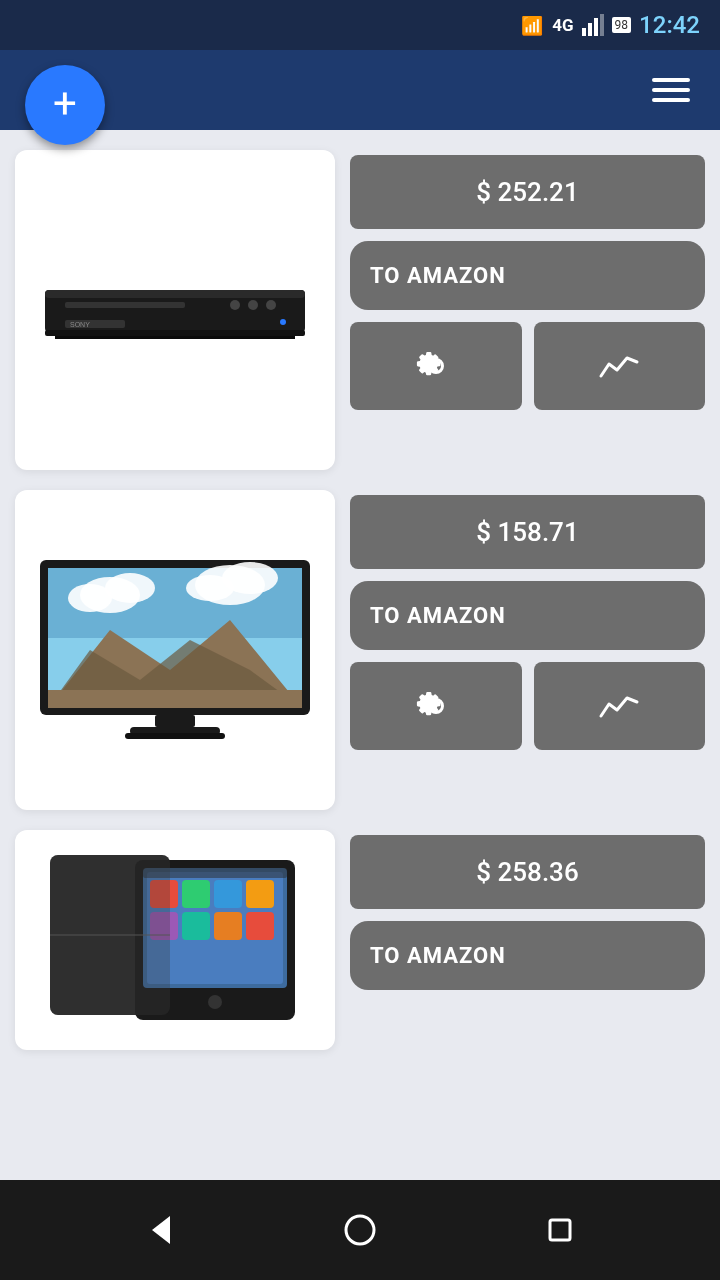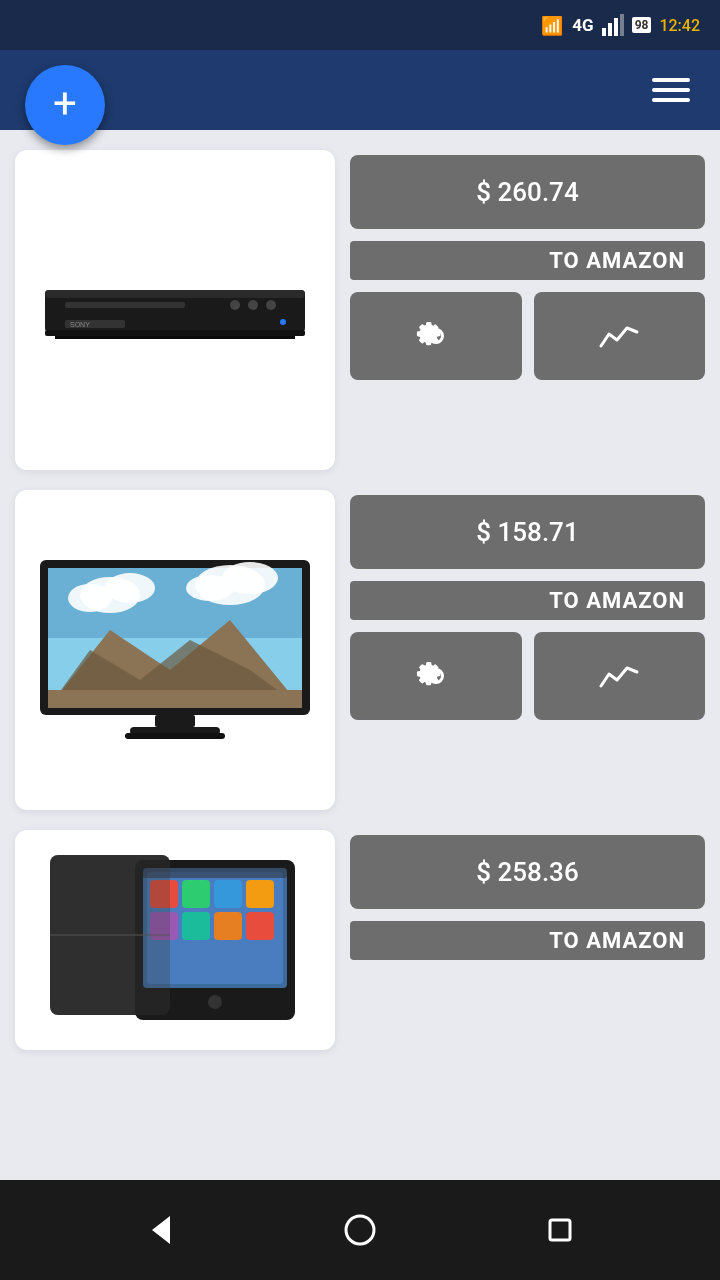--- a/index.html
+++ b/index.html
@@ -22,32 +22,32 @@
       justify-content: flex-end;
       padding: 0 20px;
       gap: 10px;
     }
     .status-bar-icons {
       display: flex;
       align-items: center;
       gap: 8px;
     }
     .status-time {
-      color: #eab308;
-      font-size: 16px;
+      color: #7dd3fc;
+      font-size: 24px;
       font-weight: 500;
       text-align: center;
     }
     .battery-icon {
       background: white;
       border-radius: 2px;
       padding: 1px 3px;
       font-size: 12px;
       color: #333;
-      font-weight: bold;
+      font-weight: normal;
     }
 
     
     .header {
       background: #1e3a6e;
       height: 80px;
       display: flex;
       align-items: center;
       justify-content: flex-end;
       padding: 0 30px;
@@ -145,26 +145,26 @@
       border-radius: 8px;
       padding: 22px 20px;
       color: white;
       font-size: 26px;
       font-weight: 500;
       text-align: center;
       cursor: pointer;
     }
     .amazon-button {
       background: #6d6d6d;
-      border-radius: 4px;
-      padding: 7px 20px;
+      border-radius: 18px;
+      padding: 22px 20px;
       color: white;
       font-size: 22px;
       font-weight: 700;
-      text-align: right;
+      text-align: left;
       letter-spacing: 1px;
       cursor: pointer;
     }
     .icon-buttons {
       display: flex;
       gap: 12px;
     }
     .icon-btn {
       background: #6d6d6d;
       border-radius: 8px;
@@ -259,21 +259,21 @@
         <circle cx="248" cy="52" r="3" fill="#2979ff"></circle>
 
         <rect x="30" y="50" width="60" height="8" rx="2" fill="#333"></rect>
         <text x="35" y="57" fill="#888" font-size="7" font-family="Arial">SONY</text>
 
         <rect x="10" y="60" width="260" height="6" rx="2" fill="#111"></rect>
         <rect x="20" y="66" width="240" height="3" fill="#0a0a0a"></rect>
       </svg>
     </div>
     <div class="product-actions">
-      <div class="price-button">$ 260.74</div>
+      <div class="price-button">$ 252.21</div>
       <div class="amazon-button">TO AMAZON</div>
       <div class="icon-buttons">
         <div class="icon-btn">
           <svg class="gear-svg" viewBox="0 0 44 44" fill="white">
             <path d="M22 14a8 8 0 1 0 0 16 8 8 0 0 0 0-16zm0 13a5 5 0 1 1 0-10 5 5 0 0 1 0 10z"></path>
             <path d="M38.9 24.9l-3.1-.5a14 14 0 0 0-1-2.4l1.9-2.5a2 2 0 0 0-.2-2.6l-3.5-3.5a2 2 0 0 0-2.6-.2l-2.5 1.9a14 14 0 0 0-2.4-1l-.5-3.1A2 2 0 0 0 23 9h-5a2 2 0 0 0-2 1.9l-.5 3.1a14 14 0 0 0-2.4 1L10.6 13a2 2 0 0 0-2.6.2L4.5 16.7a2 2 0 0 0-.2 2.6l1.9 2.5a14 14 0 0 0-1 2.4l-3.1.5A2 2 0 0 0 0 26.6v5a2 2 0 0 0 1.9 2l3.1.5a14 14 0 0 0 1 2.4L4.1 39a2 2 0 0 0 .2 2.6l3.5 3.5c.7.7 1.8.8 2.6.2l2.5-1.9a14 14 0 0 0 2.4 1l.5 3.1A2 2 0 0 0 17.6 49h5a2 2 0 0 0 2-1.9l.5-3.1a14 14 0 0 0 2.4-1l2.5 1.9a2 2 0 0 0 2.6-.2l3.5-3.5a2 2 0 0 0 .2-2.6l-1.9-2.5a14 14 0 0 0 1-2.4l3.1-.5A2 2 0 0 0 40.6 31v-5a2 2 0 0 0-1.7-1.1z" transform="scale(0.58) translate(5,5)"></path>
           </svg>
         </div>
         <div class="icon-btn">
           <svg class="chart-svg" viewBox="0 0 44 44" fill="none" stroke="white" stroke-width="3" stroke-linecap="round" stroke-linejoin="round">

